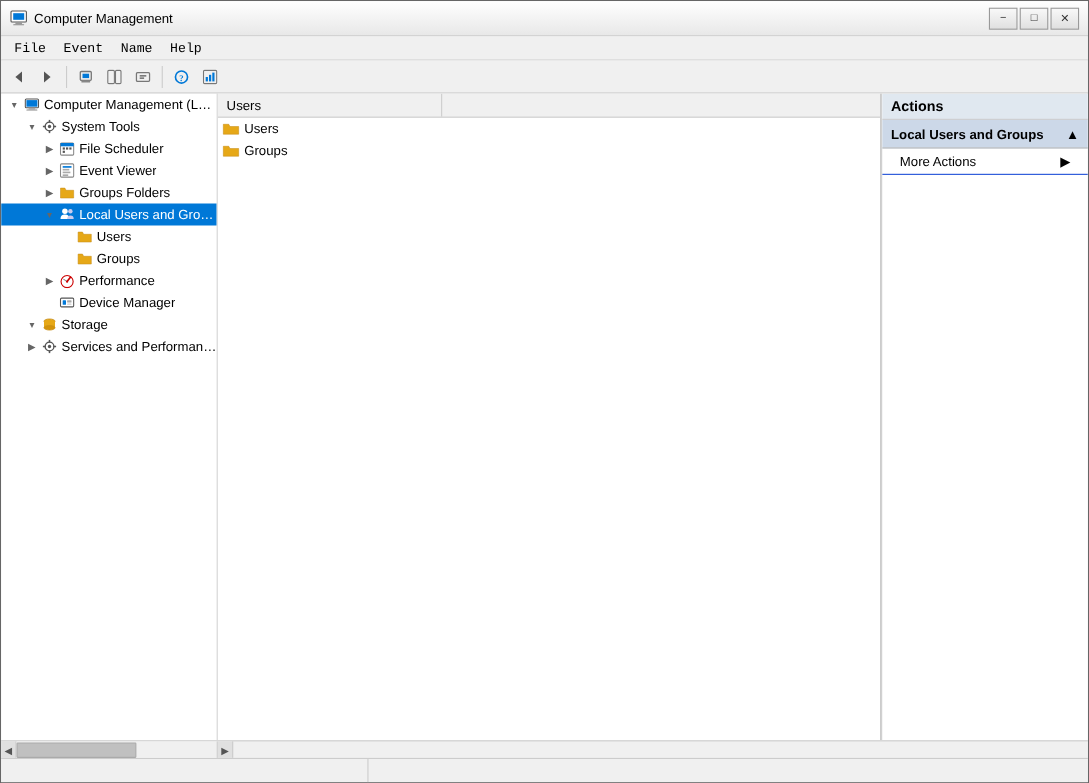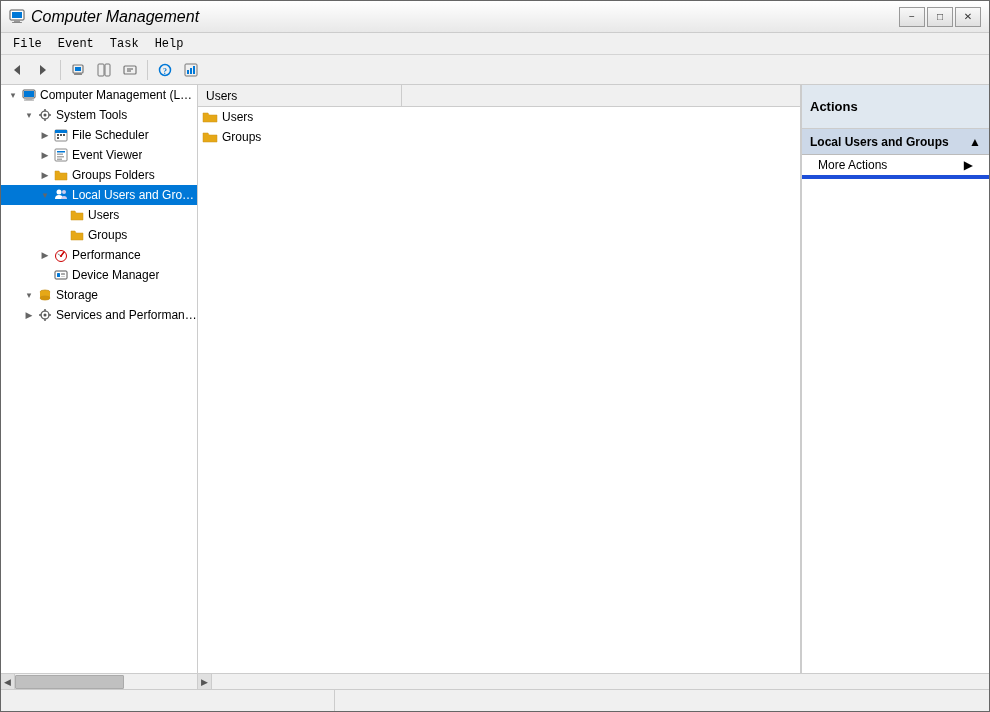--- a/index.html
+++ b/index.html
@@ -34,23 +34,22 @@
 
     .title-bar-icon {
       width: 16px;
       height: 16px;
       margin-right: 6px;
       flex-shrink: 0;
     }
 
     .title-bar-text {
       flex: 1;
-      font-size: 16px;
-      color: #000;
-      font-style: italic;
+      font-size: 12px;
+      color: #000;
     }
 
     .title-bar-buttons {
       display: flex;
       gap: 2px;
     }
 
     .tb-btn {
       width: 26px;
       height: 20px;
@@ -233,21 +232,21 @@
       overflow-y: auto;
     }
 
     .actions-header {
       background: #e0e8f0;
       padding: 6px 8px;
       font-size: 13px;
       font-weight: bold;
       color: #000;
       border-bottom: 1px solid #ccc;
-      height: 44px;
+      height: 24px;
       display: flex;
       align-items: center;
     }
 
     .actions-section-header {
       background: #ccd8e8;
       padding: 3px 8px;
       font-size: 12px;
       font-weight: bold;
       color: #000;
@@ -261,21 +260,21 @@
 
     .actions-item {
       padding: 3px 16px;
       font-size: 12px;
       color: #000;
       cursor: pointer;
       display: flex;
       align-items: center;
       justify-content: space-between;
       height: 24px;
-      border-bottom: 4px solid #1d4ed8;
+      border-bottom: 1px solid #1d4ed8;
     }
 
     
     .status-bar {
       height: 22px;
       background: #f0f0f0;
       border-top: 1px solid #ccc;
       display: flex;
       align-items: center;
       padding: 0 4px;
@@ -315,21 +314,21 @@
     <div class="title-bar-buttons">
       <button class="tb-btn">−</button>
       <button class="tb-btn">□</button>
       <button class="tb-btn close">✕</button>
     </div>
   </div>
 
   <div class="menu-bar">
     <span class="menu-item">File</span>
     <span class="menu-item">Event</span>
-    <span class="menu-item">Task</span>
+    <span class="menu-item">Name</span>
     <span class="menu-item">Help</span>
   </div>
 
   <div class="toolbar">
     <button class="toolbar-btn">
       <svg width="14" height="14" viewBox="0 0 14 14">
           <polygon points="10,2 4,7 10,12" fill="#555"></polygon>
         </svg>
     </button>
     <button class="toolbar-btn">

